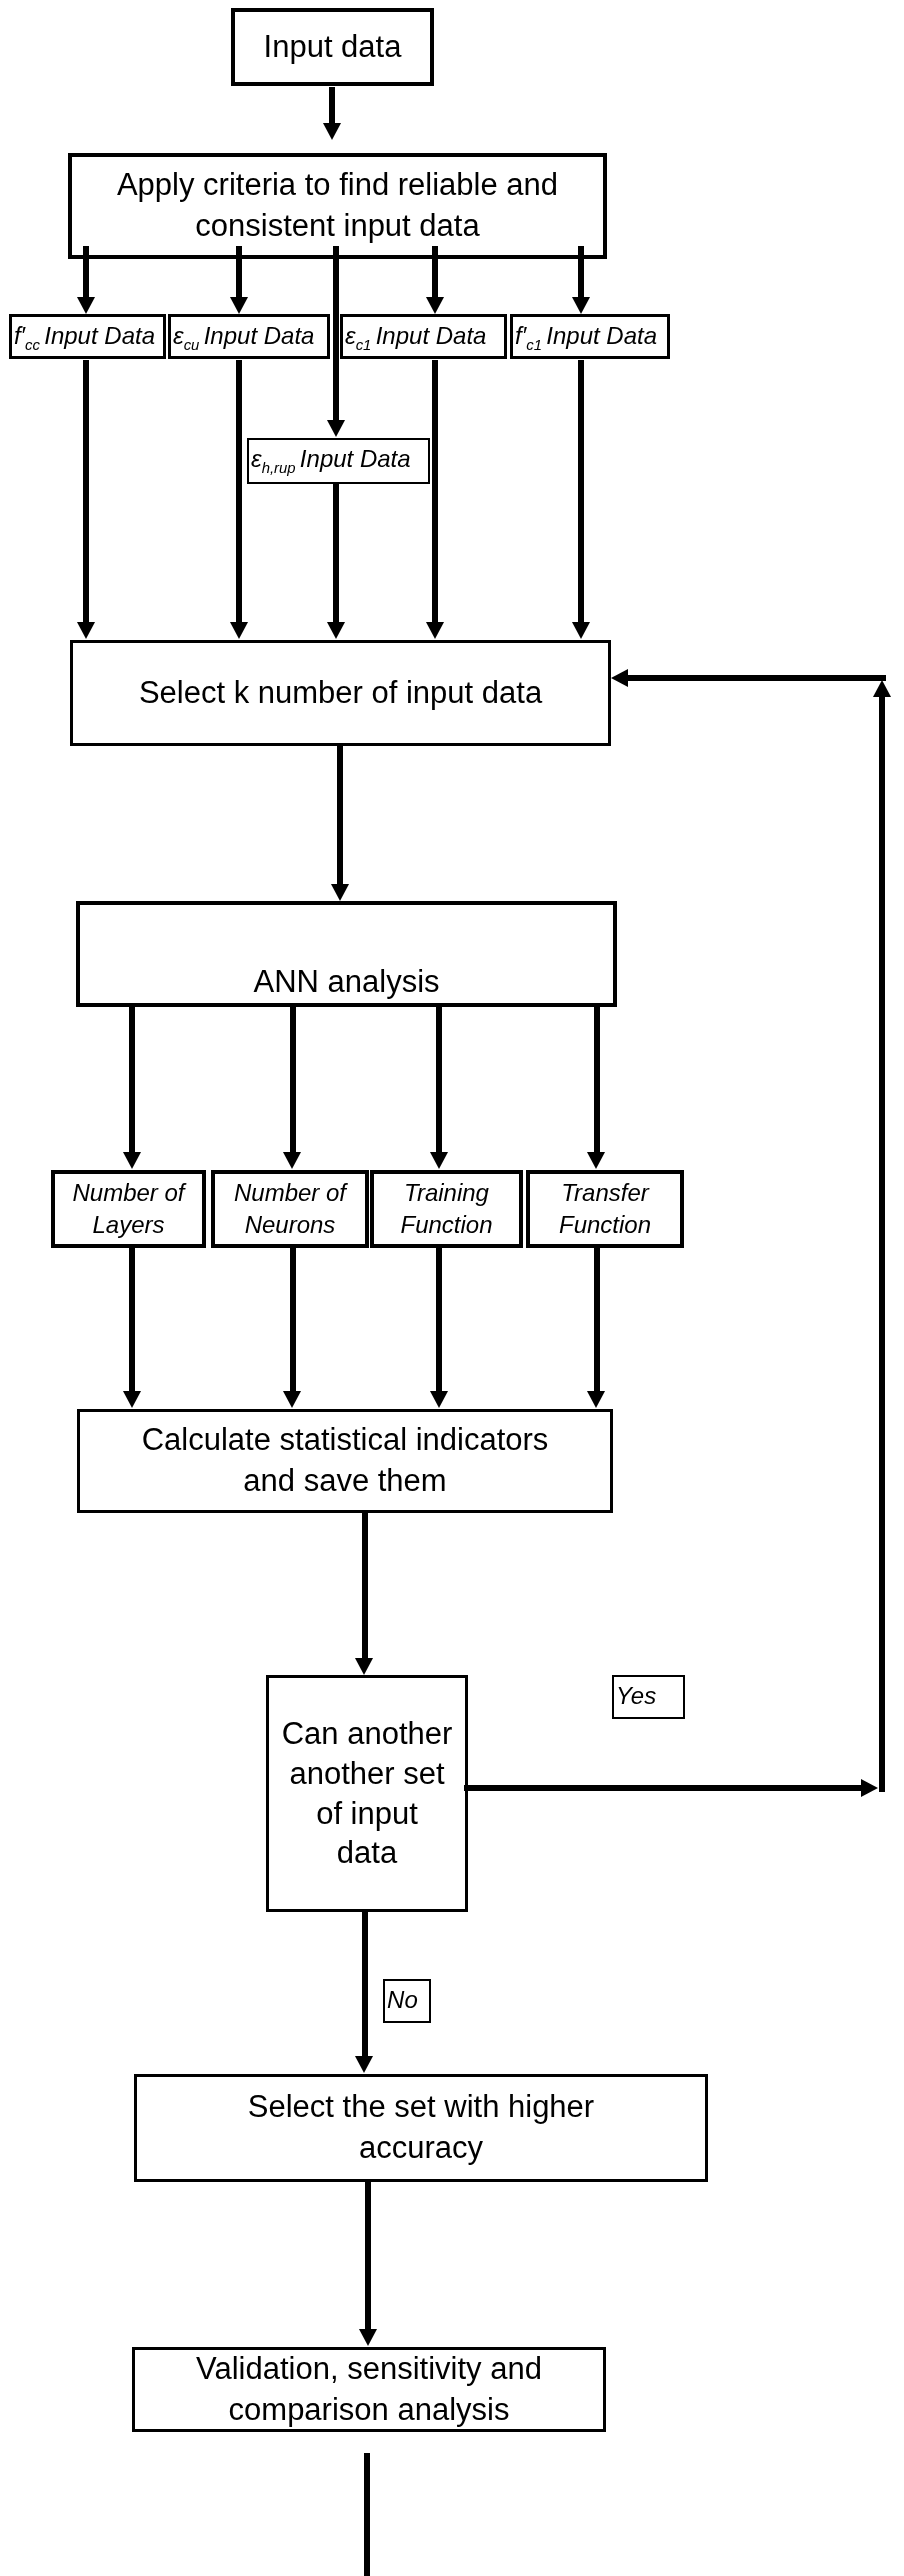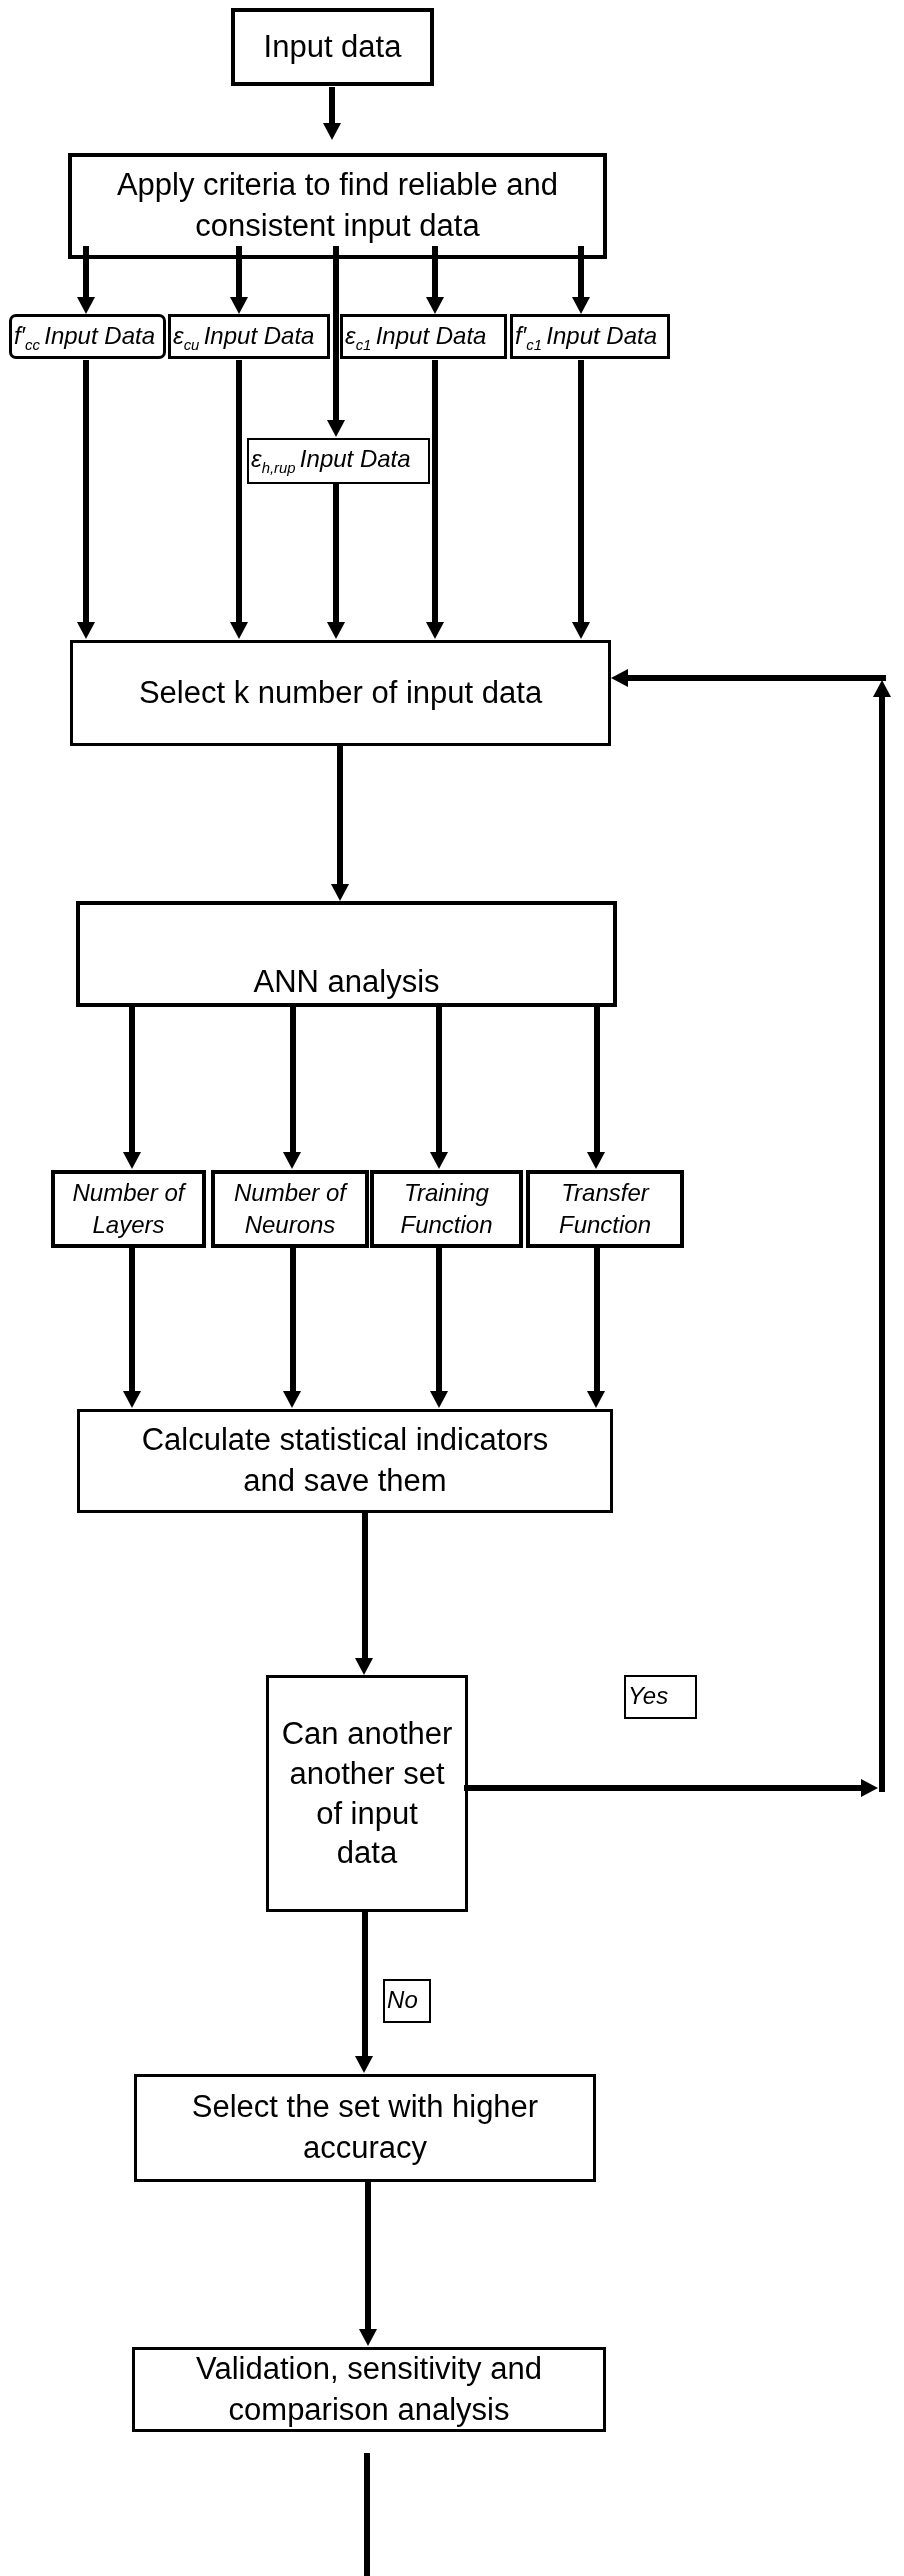--- a/index.html
+++ b/index.html
@@ -36,21 +36,21 @@
 
   <div class="box bthick" style="left:231px;top:8.2px;width:203px;height:78px;">
     <span class="ln">Input data</span>
   </div>
 
   <div class="box bthick" style="left:68px;top:141px;width:539px;height:106px;margin-top:12px;">
     <span class="ln">Apply criteria to find reliable and</span>
     <span class="ln">consistent input data</span>
   </div>
 
-  <div class="box italic small leftal" style="left:8.8px;top:314px;width:157px;height:45px;border-radius:7px;">
+  <div class="box italic small leftal" style="left:8.8px;top:314px;width:157px;height:45px;">
     <span class="symrow"><span>f′</span><sub>cc</sub><span class="rest">Input Data</span></span>
   </div>
 
   <div class="box italic small leftal" style="left:168px;top:314px;width:162px;height:45px;">
     <span class="symrow"><span>ε</span><sub>cu</sub><span class="rest">Input Data</span></span>
   </div>
 
   <div class="box italic small leftal" style="left:340px;top:314px;width:167px;height:45px;">
     <span class="symrow"><span>ε</span><sub>c1</sub><span class="rest">Input Data</span></span>
   </div>
@@ -96,29 +96,29 @@
     <span class="ln">and save them</span>
   </div>
 
   <div class="box" style="left:266px;top:1675px;width:202px;height:237px;line-height:1.28;">
     <span class="ln">Can another</span>
     <span class="ln">another set</span>
     <span class="ln">of input</span>
     <span class="ln">data</span>
   </div>
 
-  <div class="box bthin italic small leftal" style="left:612px;top:1675px;width:73px;height:44px;margin-left:12px;">
+  <div class="box bthin italic small leftal" style="left:612px;top:1675px;width:73px;height:44px;">
     <span>Yes</span>
   </div>
 
   <div class="box bthin italic small leftal" style="left:383px;top:1979px;width:48px;height:44px;">
     <span>No</span>
   </div>
 
-  <div class="box" style="left:134px;top:2074px;width:462px;height:108px;">
+  <div class="box" style="left:134px;top:2074px;width:574px;height:108px;">
     <span class="ln">Select the set with higher</span>
     <span class="ln">accuracy</span>
   </div>
 
   <div class="box" style="left:132px;top:2347px;width:474px;height:85px;">
     <span class="ln">Validation, sensitivity and</span>
     <span class="ln">comparison analysis</span>
   </div>
 
   <div class="v" style="left:329px;top:87px;height:38px;"></div>

